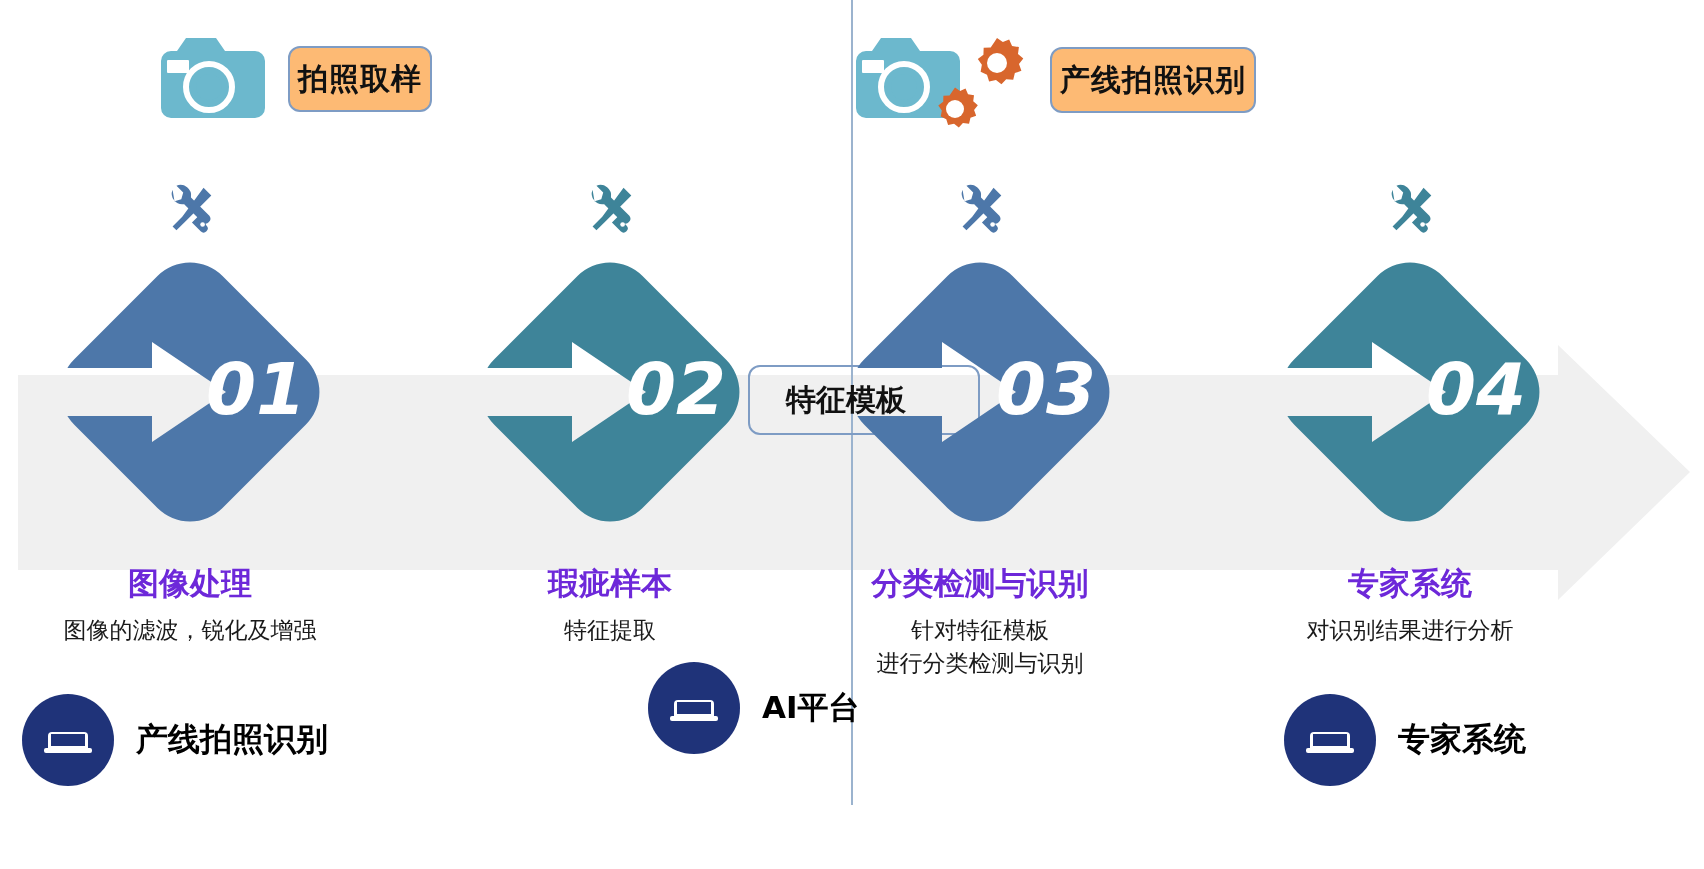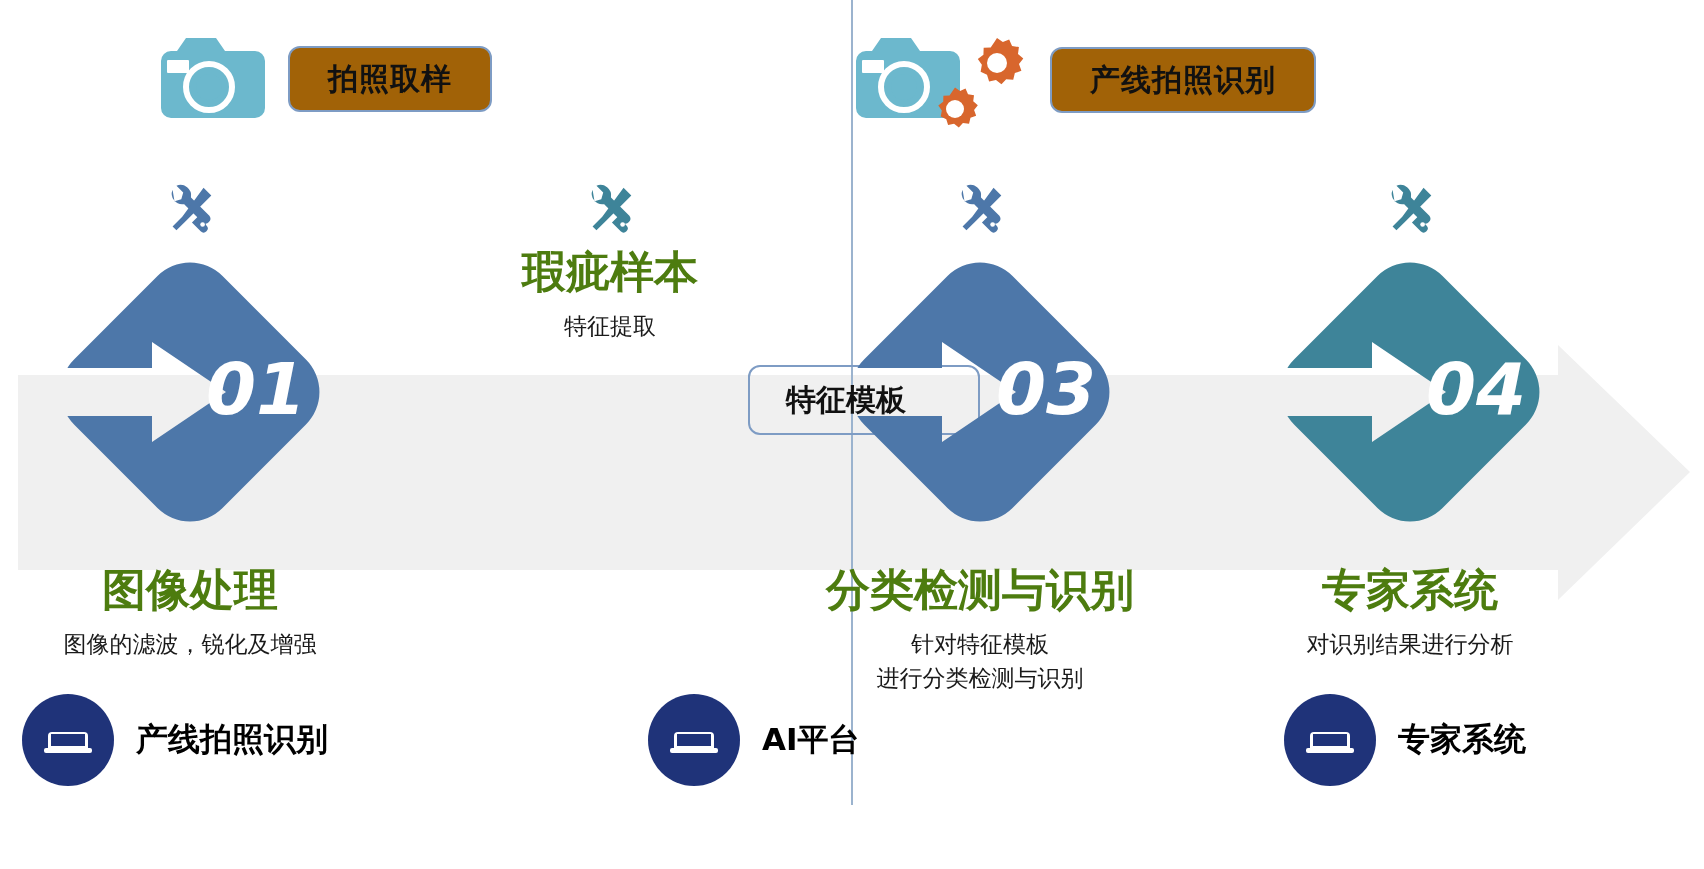--- a/index.html
+++ b/index.html
@@ -21,22 +21,22 @@
 
   
   .cam-group{position:absolute;z-index:6;display:flex;align-items:center;}
   .cam-group.g1{left:150px;top:30px;}
   .cam-group.g2{left:845px;top:25px;}
   .cam-wrap{position:relative;width:118px;height:98px;flex:0 0 auto;}
   .cam-wrap.wide{width:215px;height:110px;}
   .cam-svg{position:absolute;left:0;top:0;}
 
   .tag-box{
-    border:2px solid #7E9CC4;border-radius:12px;background:#a16207;
-    padding:10px 38px;display:flex;align-items:center;justify-content:center;
+    border:2px solid #7E9CC4;border-radius:12px;background:#fdba74;
+    padding:10px 8px;display:flex;align-items:center;justify-content:center;
     box-sizing:border-box;
   }
   .tag-box .tag-text{
     font-size:30px;font-weight:bold;color:#111111;
     font-family:"DejaVu Sans","Liberation Sans",sans-serif;
     letter-spacing:1px;white-space:nowrap;line-height:1;
   }
   .cam-group.g1 .tag-box{margin-left:20px;height:66px;}
   .cam-group.g2 .tag-box{margin-left:-10px;height:66px;text-align:right;}
 
@@ -47,21 +47,21 @@
   .step.s3{left:800px;top:176px;}
   .step.s4{left:1230px;top:176px;}
 
   .tools{height:66px;display:flex;align-items:center;justify-content:center;}
   .tools svg{display:block;}
 
   .diamond-area{position:relative;height:318px;text-align:center;}
   .diamond-svg{position:absolute;left:50%;top:0;transform:translateX(-50%);}
 
   .step-title{
-    font-size:44px;font-weight:bold;color:#4d7c0f;margin-top:6px;
+    font-size:31px;font-weight:bold;color:#6d28d9;margin-top:6px;
     font-family:"DejaVu Sans","Liberation Sans",sans-serif;
     line-height:1.1;white-space:nowrap;
   }
   .step-desc{
     font-size:23px;color:#1a1a1a;margin-top:14px;line-height:1.45;
     font-family:"DejaVu Sans","Liberation Sans",sans-serif;
     white-space:nowrap;
   }
   .step-desc .l2{display:block;}
 
@@ -74,21 +74,21 @@
   .feat-text{
     position:absolute;left:786px;top:377px;z-index:4;
     font-size:30px;font-weight:bold;color:#111111;
     font-family:"DejaVu Sans","Liberation Sans",sans-serif;
     white-space:nowrap;line-height:46px;
   }
 
   
   .plat{position:absolute;z-index:7;display:flex;align-items:center;}
   .plat.p1{left:22px;top:694px;}
-  .plat.p2{left:648px;top:694px;}
+  .plat.p2{left:648px;top:662px;}
   .plat.p3{left:1284px;top:694px;}
   .plat-icon{width:92px;height:92px;flex:0 0 auto;position:relative;}
   .plat-label{
     margin-left:22px;font-size:32px;font-weight:bold;color:#000000;
     font-family:"DejaVu Sans","Liberation Sans",sans-serif;
     white-space:nowrap;
   }
   .plat.p2 .plat-label{font-size:31px;}
 </style>
 </head>
@@ -141,20 +141,34 @@
     <div class="tools">
       <svg width="62" height="62" viewBox="0 0 64 64">
         <g fill="#3E8499">
           <path d="M14 12 a11 11 0 0 0 12 15 l19 19 a5 5 0 0 0 7 -7 l-19 -19 a11 11 0 0 0 -15 -12 l7 7 -2 7 -7 2 z"></path>
           <path d="M46 10 l8 8 -26 26 -10 10 -4 -4 10 -10 z"></path>
           <path d="M40 40 l9 9 a4 4 0 0 1 -6 6 l-9 -9 z"></path>
           <circle cx="45" cy="48" r="2.4" fill="#ffffff"></circle>
         </g>
       </svg>
     </div>
+    <div class="diamond-area">
+      <svg class="diamond-svg" width="300" height="300" viewBox="0 0 300 300">
+        <defs>
+          <mask id="mask2">
+            <rect x="0" y="0" width="300" height="300" fill="#fff"></rect>
+            <path d="M-10,126 L112,126 L112,100 L186,150 L112,200 L112,174 L-10,174 Z" fill="#000"></path>
+          </mask>
+        </defs>
+        <g mask="url(#mask2)">
+          <rect x="45" y="45" width="210" height="210" rx="46" ry="46" transform="rotate(45 150 150)" fill="#3E8499"></rect>
+        </g>
+        <text x="216" y="172" font-family="DejaVu Sans, sans-serif" font-size="72" font-weight="bold" font-style="italic" fill="#ffffff" text-anchor="middle">02</text>
+      </svg>
+    </div>
     <div class="step-title">瑕疵样本</div>
     <div class="step-desc">
       <span>特征提取</span>
     </div>
   </div>
 
   <div class="step s3">
     <div class="tools">
       <svg width="62" height="62" viewBox="0 0 64 64">
         <g fill="#4D77A9">

